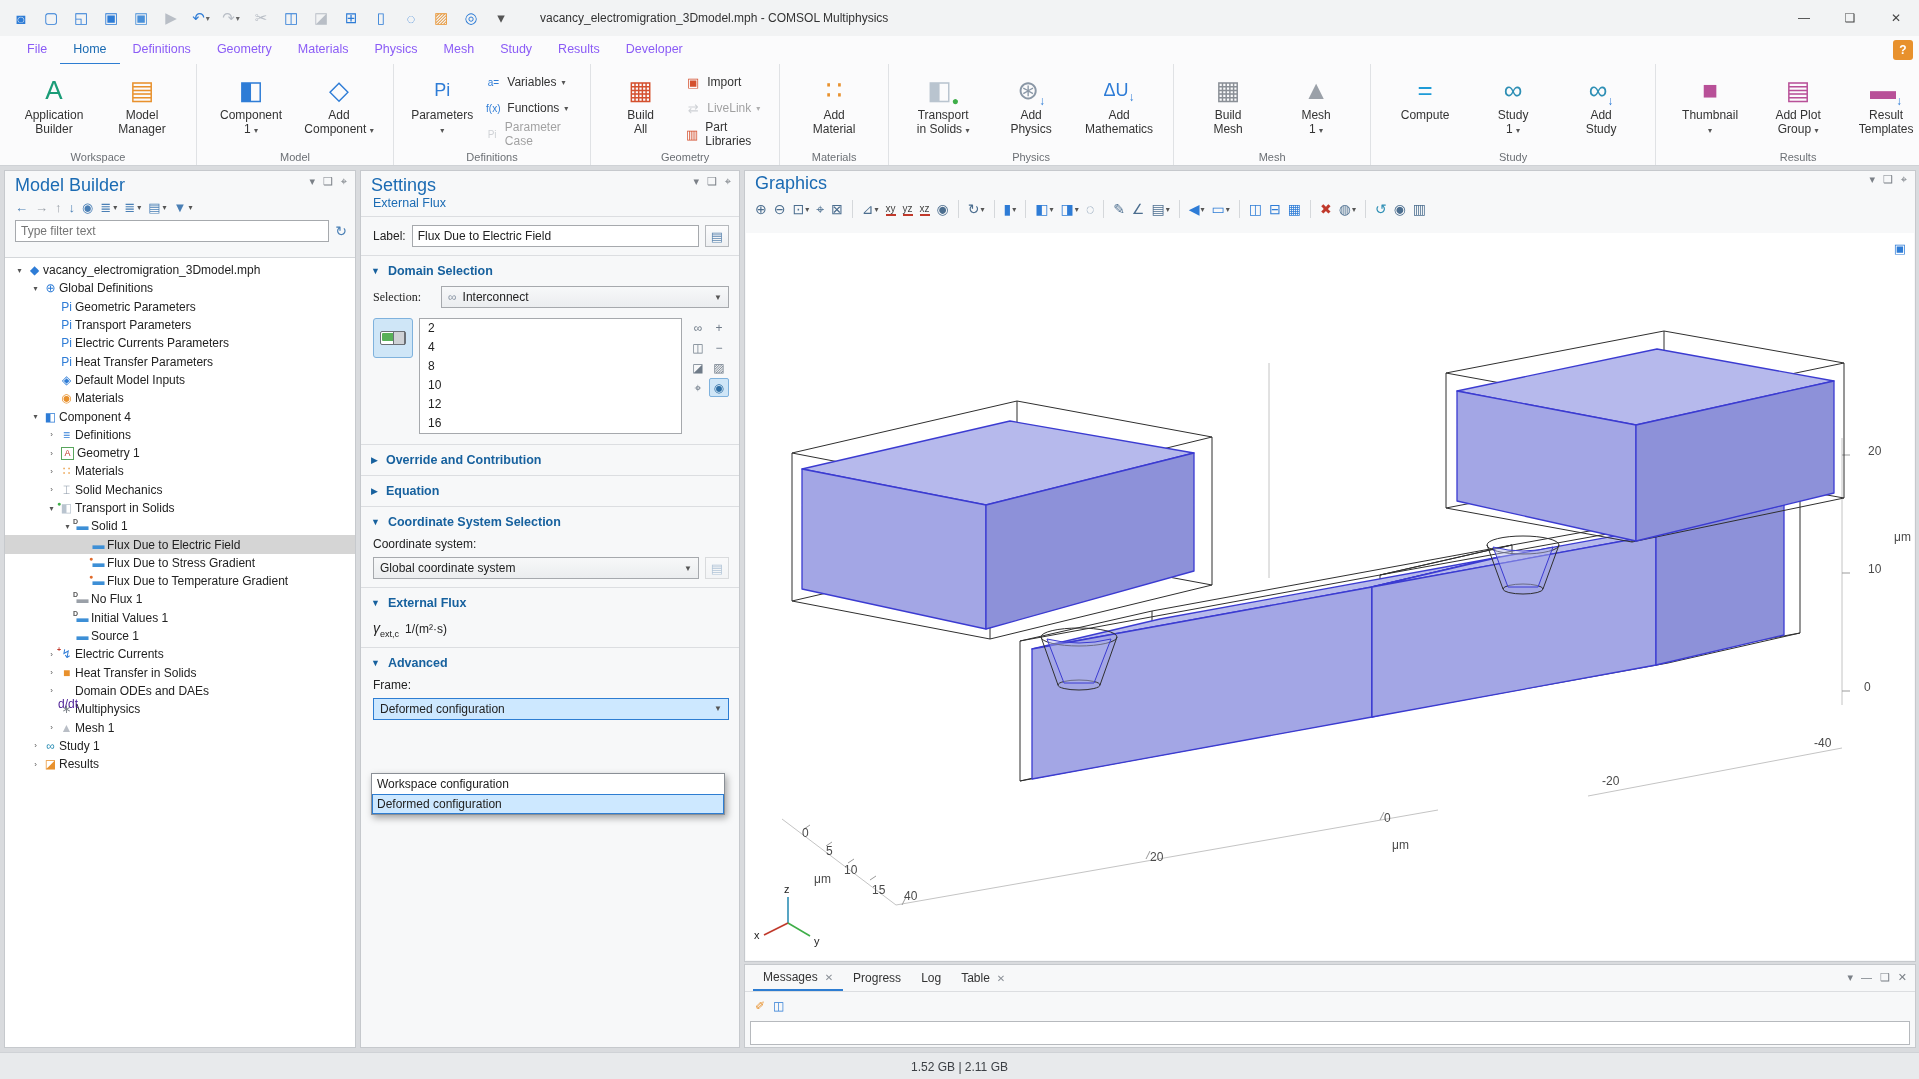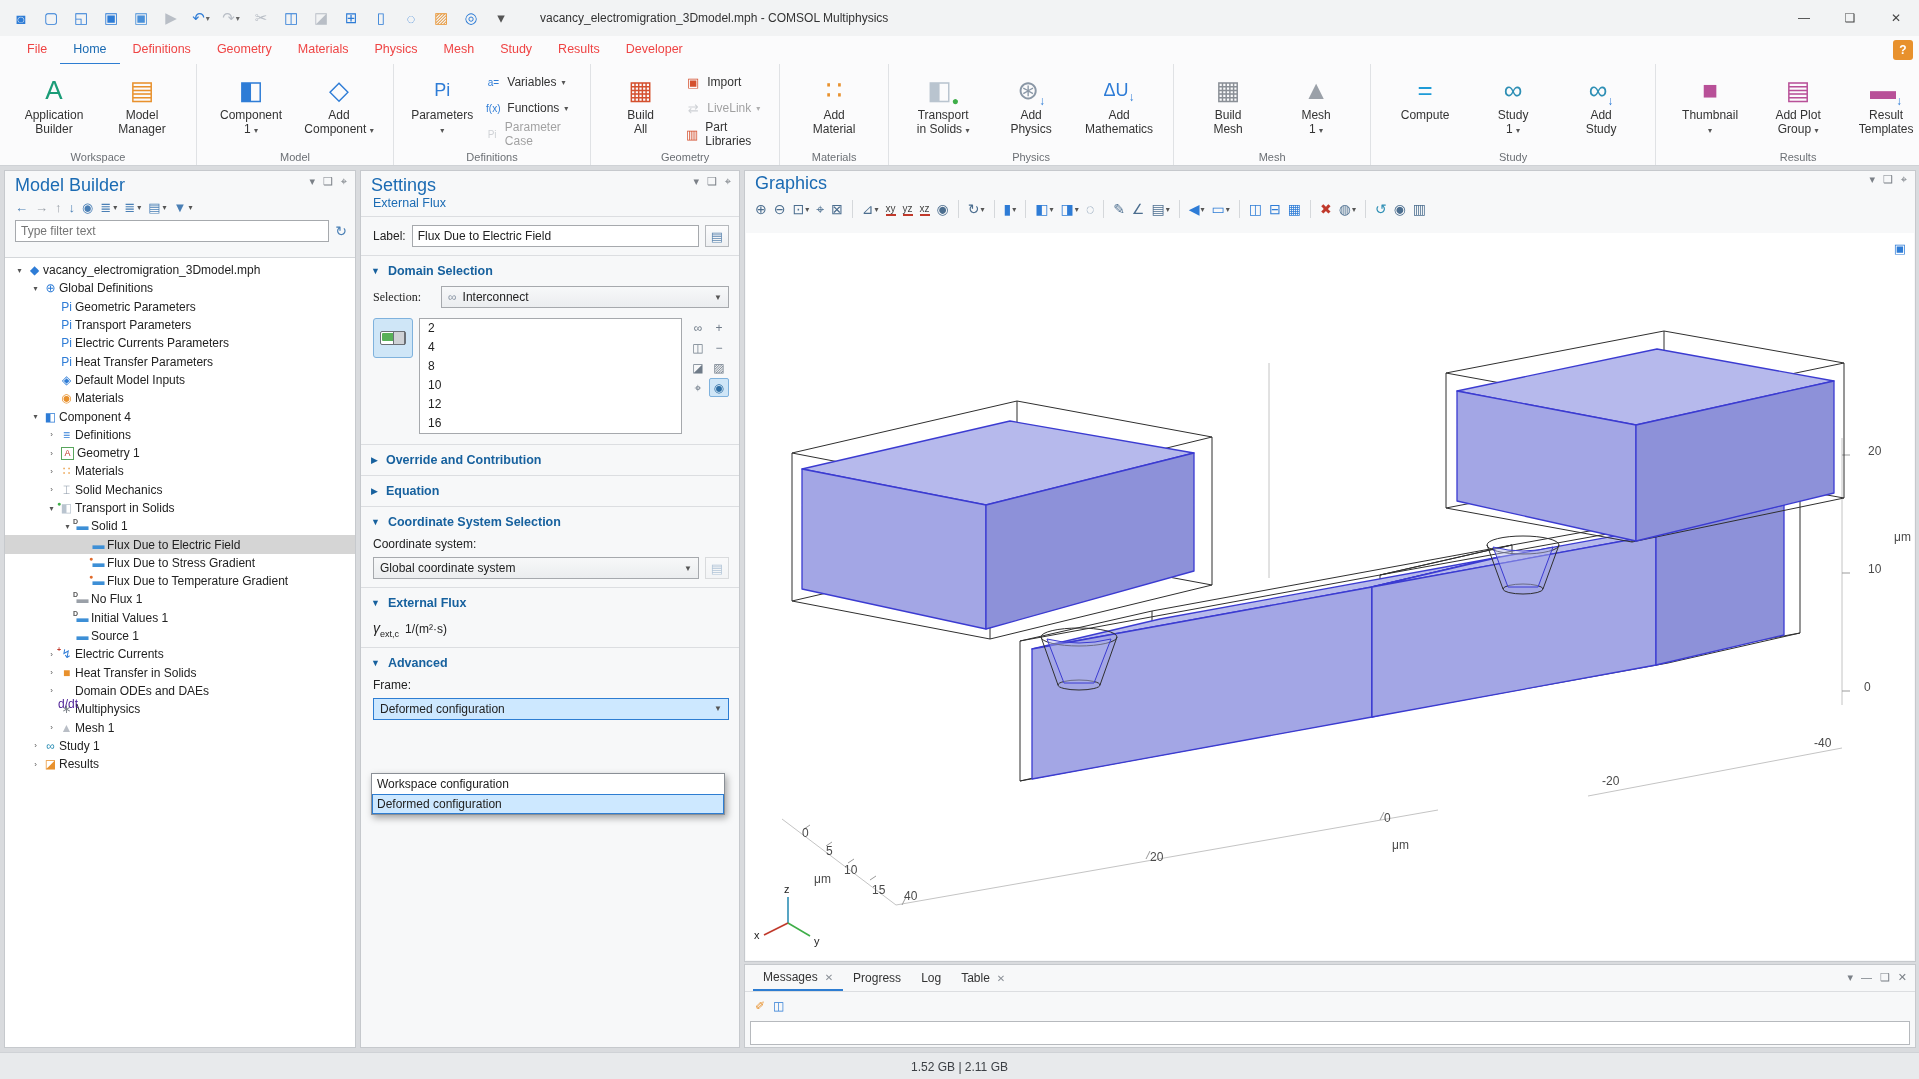--- a/index.html
+++ b/index.html
@@ -10,21 +10,21 @@
   
   #titlebar{left:0;top:0;width:1919px;height:36px;background:#f2f3f4;border-bottom:1px solid #e3e4e6;display:flex;align-items:center;}
   .qa{display:flex;align-items:center;gap:4px;padding-left:8px;}
   .qaicon{width:26px;height:24px;display:flex;align-items:center;justify-content:center;font-size:15px;border-radius:3px;}
   .qaicon .caret{font-size:8px;color:#666;margin-left:1px;}
   #title-text{margin-left:26px;font-size:12px;color:#333;}
   #winbtns{margin-left:auto;display:flex;height:36px;}
   .winbtn{width:46px;height:36px;display:flex;align-items:center;justify-content:center;color:#444;font-size:12px;}
   
   #menubar{left:0;top:36px;width:1919px;height:28px;background:#fbfbfc;display:flex;align-items:center;padding-left:14px;box-sizing:border-box;}
-  .menu-item{padding:0 13px;height:28px;display:flex;align-items:center;color:#ef4444;font-size:12.5px;}
+  .menu-item{padding:0 13px;height:28px;display:flex;align-items:center;color:#8b5cf6;font-size:12.5px;}
   .menu-item.active{color:#1b6bb3;border-bottom:2px solid #2d7dd2;font-weight:normal;}
   #help-btn{margin-left:auto;margin-right:6px;width:20px;height:20px;background:#e8912d;color:#fff;border-radius:3px;display:flex;align-items:center;justify-content:center;font-weight:bold;}
   
   #ribbon{left:0;top:64px;width:1919px;height:102px;background:#fbfbfc;border-bottom:1px solid #cfd2d6;display:flex;box-sizing:border-box;}
   .rgroup{position:relative;display:flex;align-items:flex-start;padding:6px 10px 18px 10px;border-right:1px solid #e0e2e5;}
   .rgroup-label{position:absolute;bottom:2px;left:0;right:0;text-align:center;font-size:11px;color:#6b6f74;}
   .rbig{width:88px;display:flex;flex-direction:column;align-items:center;text-align:center;color:#333;padding-top:2px;}
   .rbig .bicon{height:36px;font-size:26px;line-height:36px;}
   .rbig .blabel{font-size:12px;line-height:14px;}
   .rsmalls{display:flex;flex-direction:column;justify-content:space-between;height:72px;margin-left:4px;padding-top:2px;}

